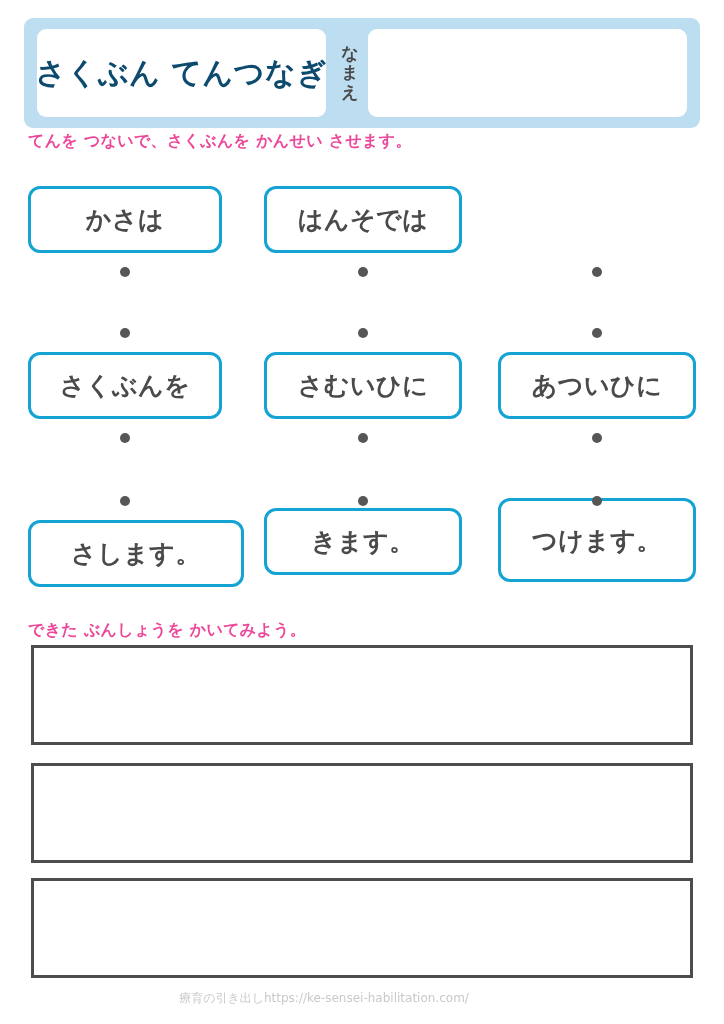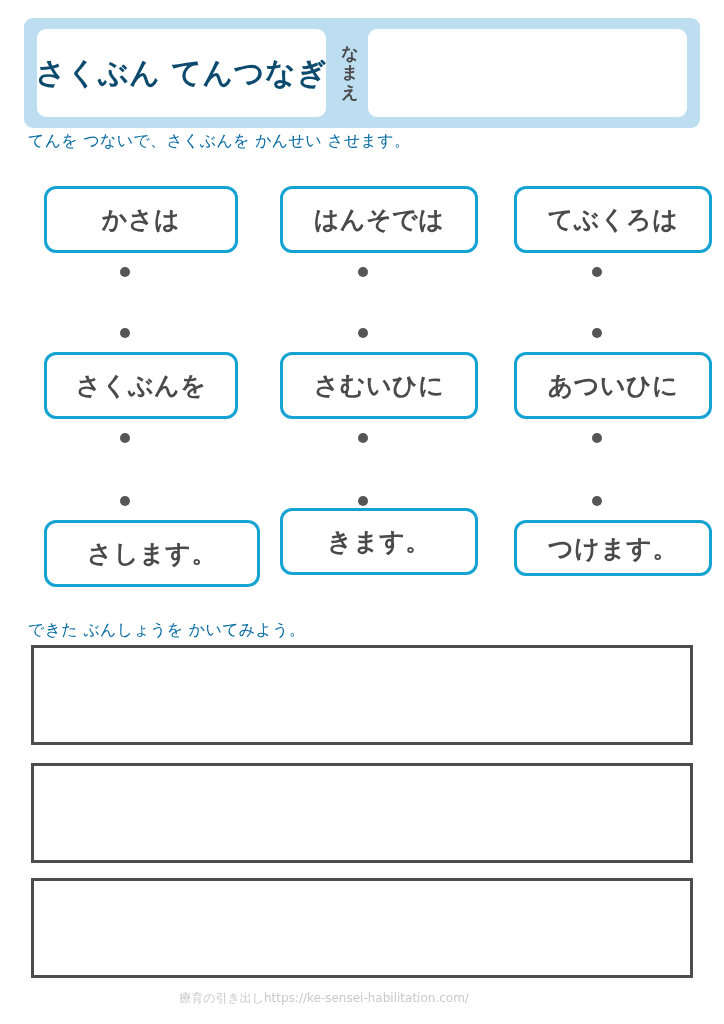--- a/index.html
+++ b/index.html
@@ -69,22 +69,22 @@
     height: 88px;
     background: #ffffff;
     border-radius: 9px;
     box-sizing: border-box;
   }
 
   
   .instruction {
     position: absolute;
     font-size: 16px;
-    font-weight: normal;
-    color: #0369a1;
+    font-weight: bold;
+    color: #ec4899;
     white-space: nowrap;
     letter-spacing: 0.3px;
   }
   #instruction-top { left: 28px; top: 131px; }
   #instruction-write { left: 28px; top: 620px; }
 
   
   .word-grid {
     position: absolute;
     left: 0;
@@ -103,21 +103,20 @@
     top: 0;
     background: #ffffff;
     border: 3px solid #14a3d2;
     border-radius: 12px;
     display: flex;
     align-items: center;
     justify-content: center;
     box-sizing: border-box;
     width: 100%;
     height: 100%;
-    margin-left: 16px;
   }
   .word-text {
     font-size: 25px;
     font-weight: bold;
     color: #4a4a4a;
     white-space: nowrap;
     letter-spacing: 0.5px;
   }
   .dot {
     position: absolute;
@@ -175,25 +174,20 @@
         <span class="word-text">かさは</span>
       </div>
     </div>
     <div class="dot" style="left: 120px; top: 267px;"></div>
     <div class="word-cell" style="left: 264px; top: 186px; width: 198px; height: 67px;">
       <div class="word-box">
         <span class="word-text">はんそでは</span>
       </div>
     </div>
     <div class="dot" style="left: 358px; top: 267px;"></div>
-    <div class="word-cell" style="left: 498px; top: 186px; width: 198px; height: 67px;">
-      <div class="word-box">
-        <span class="word-text">てぶくろは</span>
-      </div>
-    </div>
     <div class="dot" style="left: 592px; top: 267px;"></div>
     <div class="word-cell" style="left: 28px; top: 352px; width: 194px; height: 67px;">
       <div class="word-box">
         <span class="word-text">さくぶんを</span>
       </div>
     </div>
     <div class="dot" style="left: 120px; top: 328px;"></div>
     <div class="dot" style="left: 120px; top: 433px;"></div>
     <div class="word-cell" style="left: 264px; top: 352px; width: 198px; height: 67px;">
       <div class="word-box">
@@ -214,21 +208,21 @@
         <span class="word-text">さします。</span>
       </div>
     </div>
     <div class="dot" style="left: 120px; top: 496px;"></div>
     <div class="word-cell" style="left: 264px; top: 508px; width: 198px; height: 67px;">
       <div class="word-box">
         <span class="word-text">きます。</span>
       </div>
     </div>
     <div class="dot" style="left: 358px; top: 496px;"></div>
-    <div class="word-cell" style="left: 498px; top: 520px; width: 198px; height: 56px;">
+    <div class="word-cell" style="left: 498px; top: 498px; width: 198px; height: 84px;">
       <div class="word-box">
         <span class="word-text">つけます。</span>
       </div>
     </div>
     <div class="dot" style="left: 592px; top: 496px;"></div>
   </div>
 
 <div class="instruction" id="instruction-write">できた ぶんしょうを かいてみよう。</div>
 
 <div class="write-box" style="top:645px;"></div>

